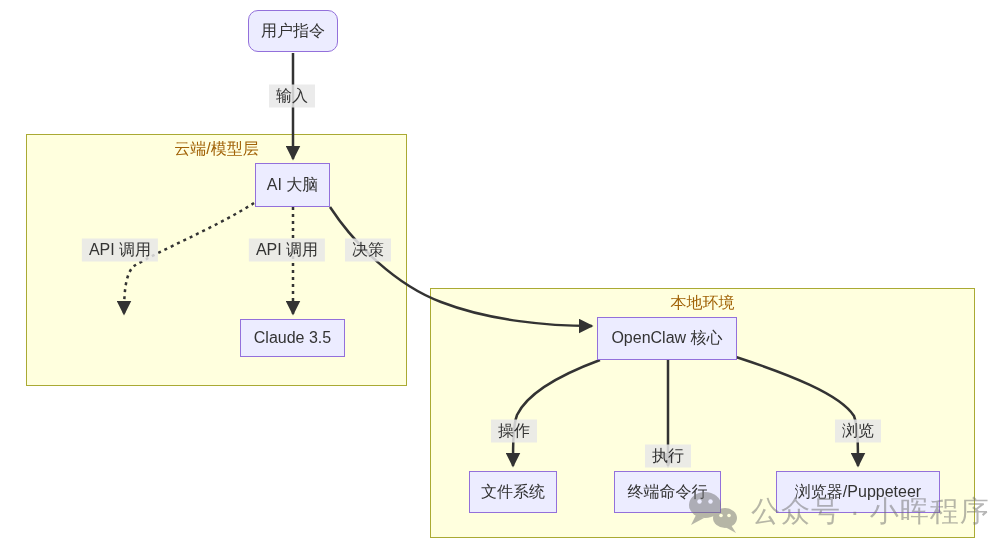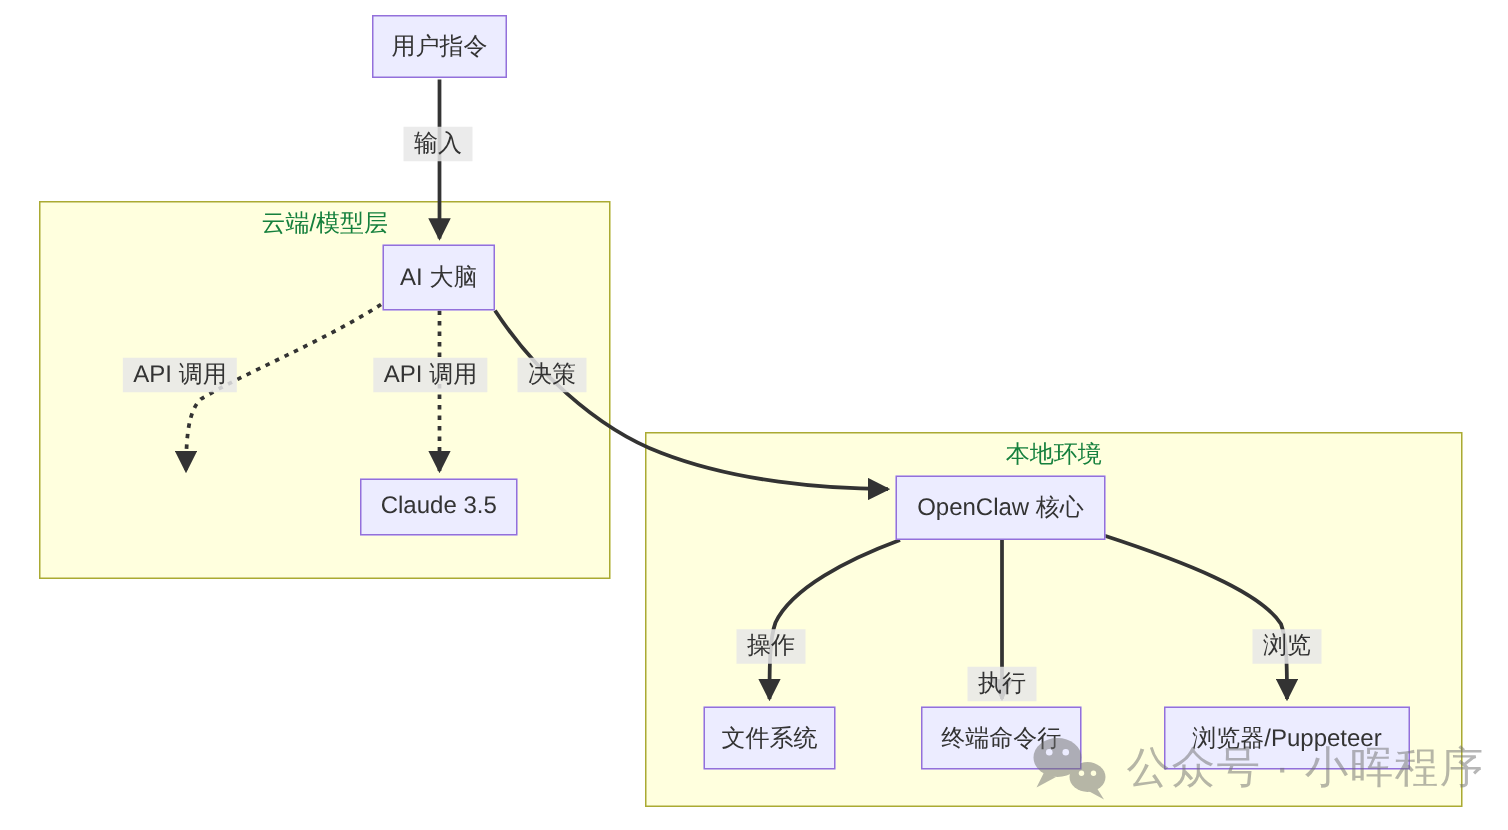--- a/index.html
+++ b/index.html
@@ -25,21 +25,21 @@
     z-index: 0;
   }
   .cluster-cloud { left: 26px; top: 134px; width: 381px; height: 252px; }
   .cluster-local { left: 430px; top: 288px; width: 545px; height: 250px; }
   .cluster-title {
     position: absolute;
     top: 4px;
     left: 50%;
     transform: translateX(-50%);
     font-size: 16px;
-    color: #15803d;
+    color: #a16207;
     white-space: nowrap;
   }
   
   svg.edges {
     position: absolute;
     left: 0; top: 0;
     width: 1005px; height: 553px;
     z-index: 1;
   }
   svg.edges path.edge {
@@ -55,21 +55,21 @@
     border: 1.4px solid #9370db;
     box-sizing: border-box;
     display: flex;
     align-items: center;
     justify-content: center;
     font-size: 16px;
     color: #333333;
     white-space: nowrap;
     z-index: 2;
   }
-  .n-user     { left: 248px; top: 10px;  width: 90px;  height: 42px; }
+  .n-user     { left: 248px; top: 10px;  width: 90px;  height: 42px; border-radius: 10px; }
   .n-brain    { left: 255px; top: 163px; width: 75px;  height: 44px; }
   .n-deepseek { left: 64px;  top: 319px; width: 121px; height: 38px; }
   .n-claude   { left: 240px; top: 319px; width: 105px; height: 38px; }
   .n-openclaw { left: 597px; top: 317px; width: 140px; height: 43px; }
   .n-files    { left: 469px; top: 471px; width: 88px;  height: 42px; }
   .n-terminal { left: 614px; top: 471px; width: 107px; height: 42px; }
   .n-browser  { left: 776px; top: 471px; width: 164px; height: 42px; }
   
   .edge-label {
     position: absolute;

